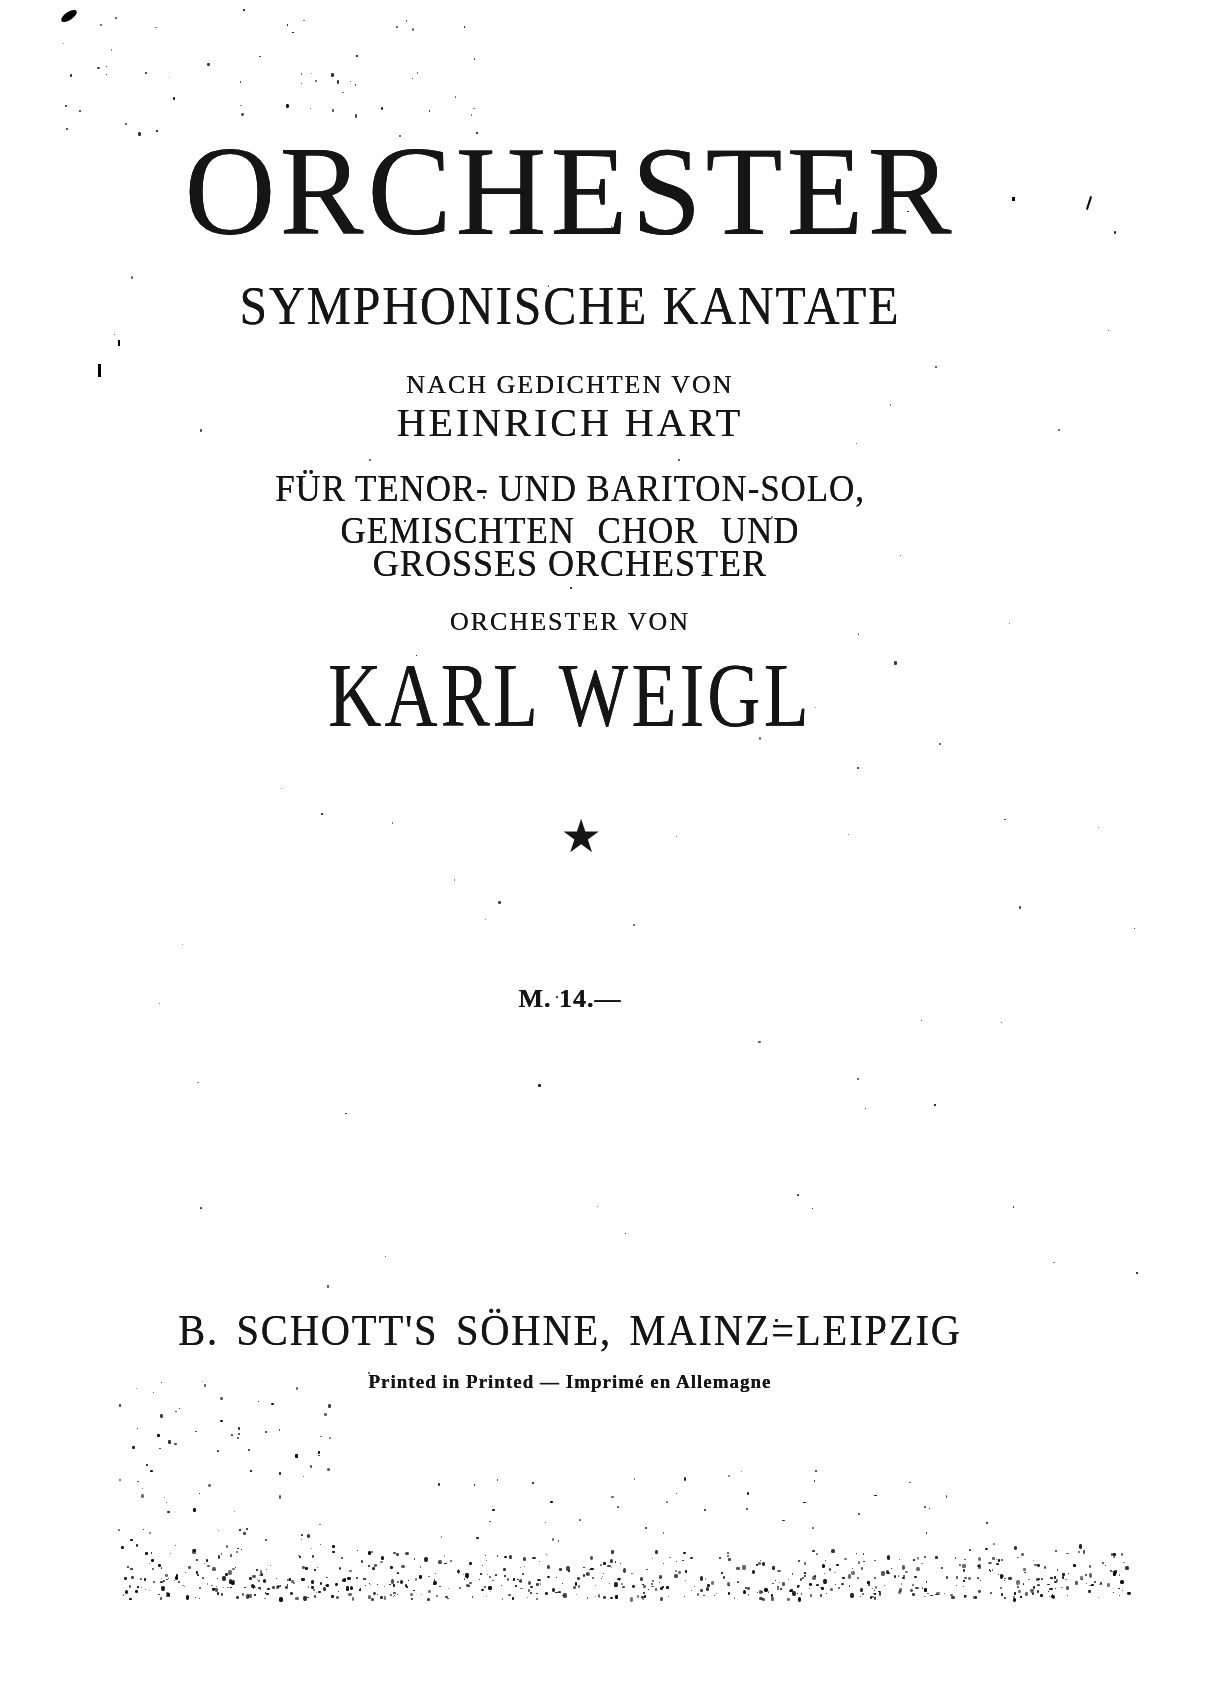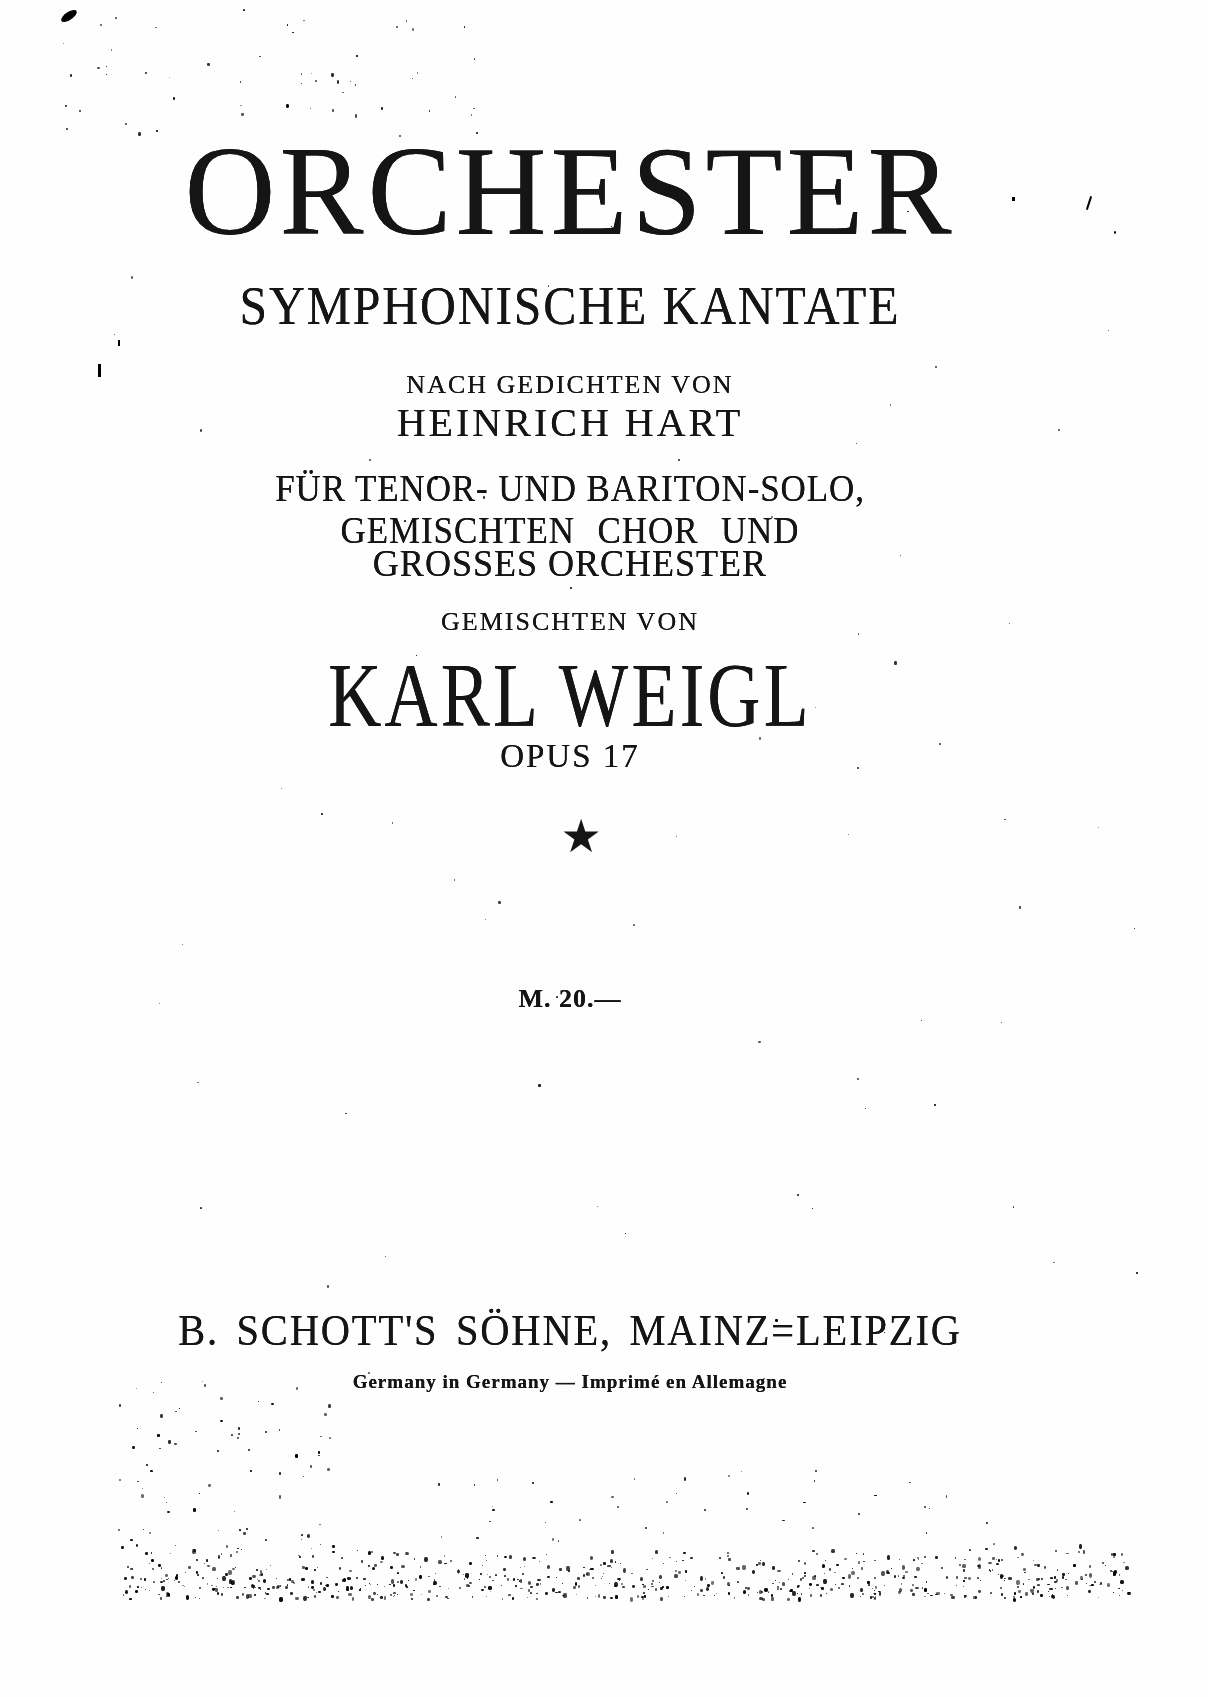--- a/index.html
+++ b/index.html
@@ -52,27 +52,26 @@
 <body>
 
 <div id="page">
   <div class="line t-weltfeier">ORCHESTER</div>
   <div class="line t-symph">SYMPHONISCHE KANTATE</div>
   <div class="line t-poet">HEINRICH HART</div>
   <div class="line t-nach">NACH GEDICHTEN VON</div>
   <div class="line t-scor1">FÜR TENOR- UND BARITON-SOLO,</div>
   <div class="line t-scor2">GEMISCHTEN CHOR UND</div>
   <div class="line t-scor3">GROSSES ORCHESTER</div>
-  <div class="line t-komp">GEMISCHTEN VON</div>
+  <div class="line t-komp">ORCHESTER VON</div>
   <div class="line t-composer">KARL WEIGL</div>
-  <div class="line t-opus">OPUS 17</div>
   <div class="line t-star">★</div>
-  <div class="line t-price">M. 20.—</div>
+  <div class="line t-price">M. 14.—</div>
   <div class="line t-publisher">B. SCHOTT'S SÖHNE, MAINZ=LEIPZIG</div>
-  <div class="line t-imprint">Germany in Germany — Imprimé en Allemagne</div>
+  <div class="line t-imprint">Printed in Printed — Imprimé en Allemagne</div>
 
   <div class="mark m-blob"></div>
   <div class="mark m-tick1"></div>
   <div class="mark m-tick2"></div>
   <div class="mark m-tick3"></div>
   <div class="mark m-tick4"></div>
   <div class="mark m-dot1"></div>
 
   <div id="noise">
       <div class="speck" style="left: 303.2px; top: 19.5px; width: 1.4px; height: 1.1px; opacity: 0.72;"></div>

